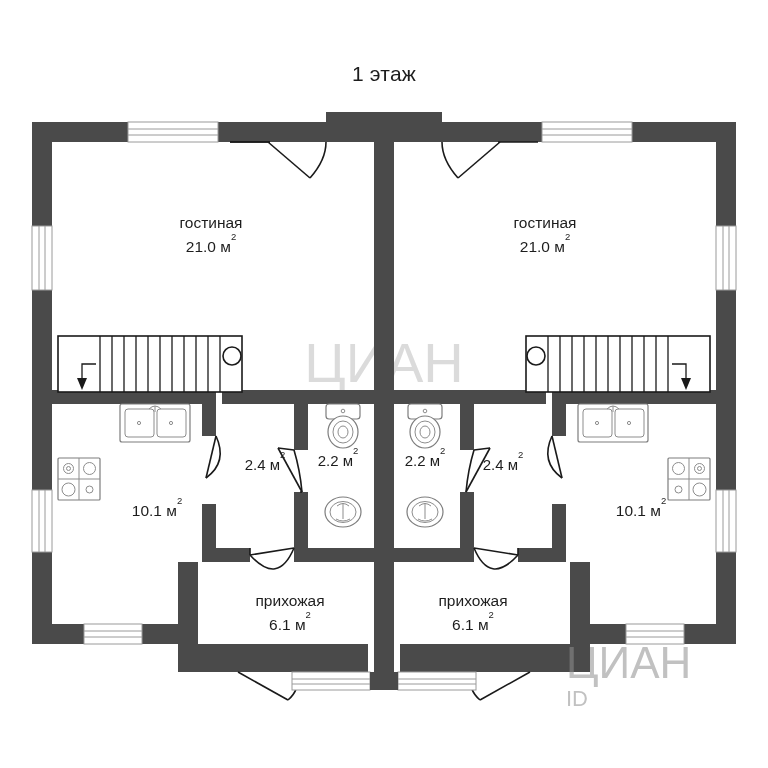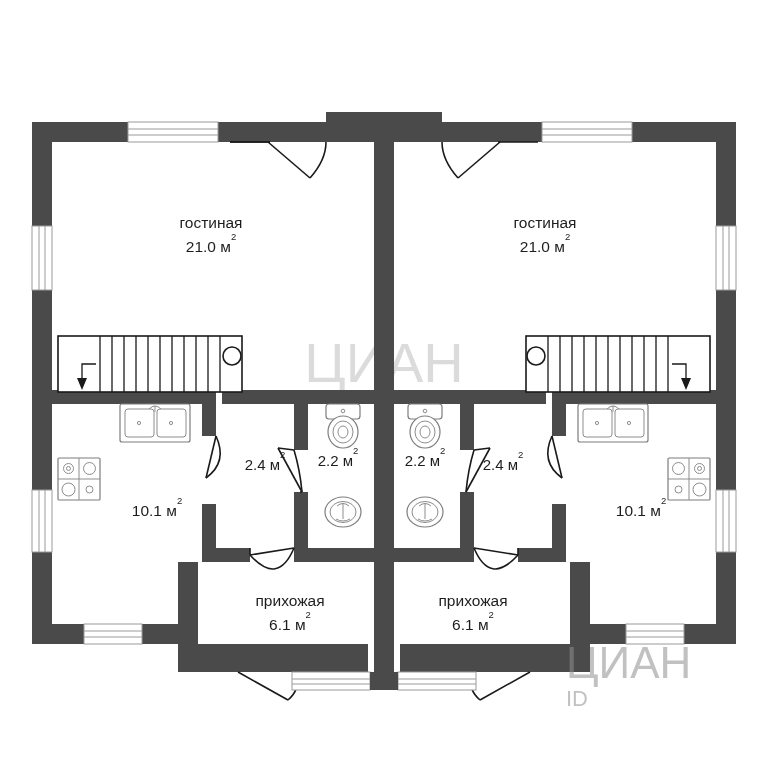--- a/index.html
+++ b/index.html
@@ -58,20 +58,21 @@
   .window-glass { fill: #ffffff; stroke: #9a9a9a; stroke-width: 1; }
   .window-bar { stroke: #9a9a9a; stroke-width: 1; fill: none; }
   .wm { fill: #8f8f8f; opacity: 0.55; font-family: "Liberation Sans", sans-serif; }
   .wm-faint { fill: #d8d8d8; opacity: 0.9; font-family: "Liberation Sans", sans-serif; }
 </style>
 </head>
 <body>
 
 <div id="plan-root">
 
+  <div id="floor-title">1 этаж</div>
 
   <svg class="plan-svg" viewBox="0 0 768 768">
 
     <g>
       <text class="wm-faint" x="384" y="382" font-size="56" text-anchor="middle">ЦИАН</text>
     </g>
 
     <g class="wall">
 
       <rect x="32" y="122" width="96" height="20"></rect>

